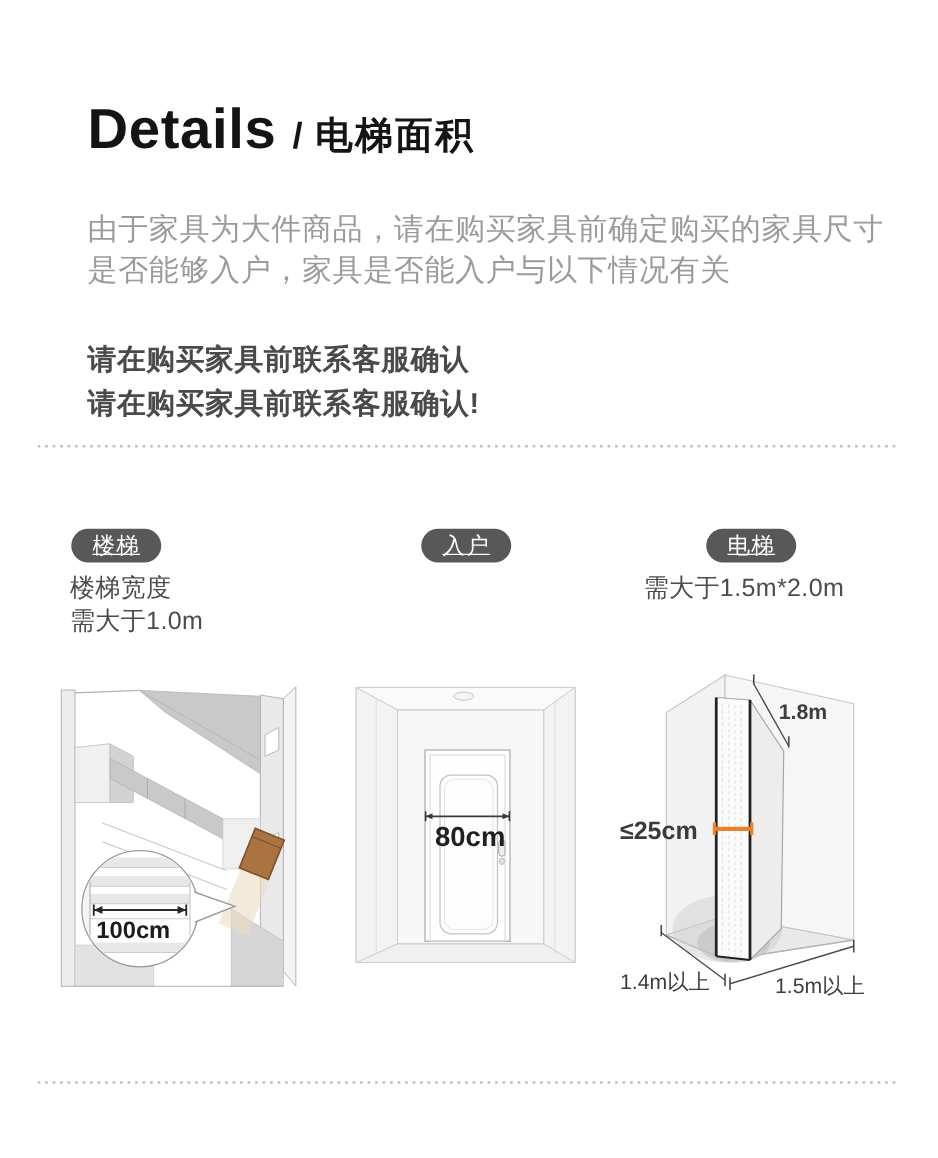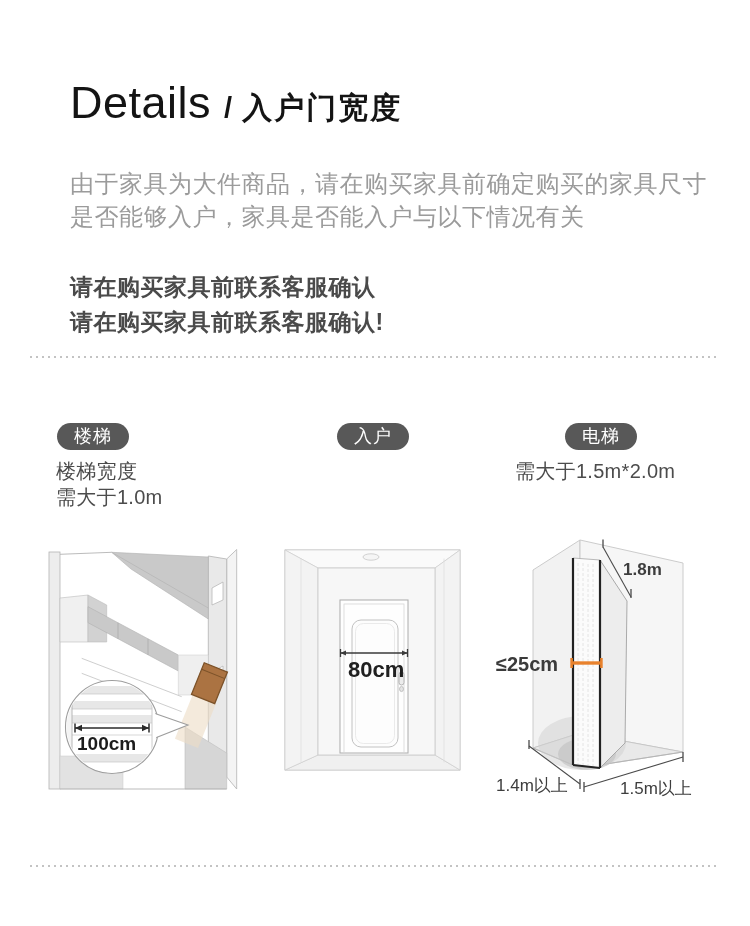--- a/index.html
+++ b/index.html
@@ -1,33 +1,33 @@
 <!DOCTYPE html>
 <html><head>
 <meta charset="utf-8">
 <style>
   html,body{margin:0;padding:0;background:#ffffff;}
   .page{
     position:relative;width:750px;height:926px;background:#ffffff;overflow:hidden;
     font-family:"Liberation Sans","DejaVu Sans",sans-serif;
   }
   .title{position:absolute;left:70px;top:56px;display:flex;align-items:baseline;color:#141414;white-space:nowrap;}
-  .title-en{font-size:45px;font-weight:normal;letter-spacing:0.5px;}
+  .title-en{font-size:45px;font-weight:bold;letter-spacing:0.5px;}
   .title-sep{font-size:29px;font-weight:bold;margin-left:13px;}
   .title-zh{font-size:30px;font-weight:bold;margin-left:10px;letter-spacing:2px;}
   .intro{position:absolute;left:70px;top:143px;font-size:24px;line-height:33px;color:#9b9b9b;letter-spacing:0.5px;}
   .notice{position:absolute;left:70px;top:247px;font-size:23px;line-height:35px;color:#4a4a4a;font-weight:bold;letter-spacing:0.5px;}
   .line{display:block;}
   .divider{position:absolute;left:30px;width:690px;height:2px;
     background-image:repeating-linear-gradient(90deg,#c3c3c3 0 2px,transparent 2px 6px);
     background-size:6px 1.5px;background-repeat:repeat-x;background-position:0 0;}
   .divider.top{top:356px;}
   .divider.bottom{top:865px;}
   .badge{position:absolute;top:423px;height:27px;line-height:27px;padding:0 17px;border-radius:14px;
-    background:#585858;color:#ffffff;font-size:18px;letter-spacing:1px;}
+    background:#585858;color:#ffffff;font-size:18px;letter-spacing:1px;text-decoration:underline;}
   .badge.b1{left:57px;}
   .badge.b2{left:337px;}
   .badge.b3{left:565px;}
   .col-label{position:absolute;top:458px;font-size:20px;line-height:26px;color:#4c4c4c;letter-spacing:0.3px;}
   .col-label.c1{left:56px;}
   .col-label.c2{left:283px;}
   .col-label.c3{left:515px;}
   .illu{position:absolute;}
   .illu.stairs{left:48px;top:543px;}
   .illu.door{left:284px;top:549px;}
@@ -35,21 +35,21 @@
   svg text{font-family:"Liberation Sans","DejaVu Sans",sans-serif;}
 </style>
 </head>
 <body>
 
 <div class="page">
 
   <h1 class="title">
     <span class="title-en">Details</span>
     <span class="title-sep">/</span>
-    <span class="title-zh">入户门宽度</span>
+    <span class="title-zh">电梯面积</span>
   </h1>
 
   <p class="intro">
     <span class="line">由于家具为大件商品，请在购买家具前确定购买的家具尺寸</span>
     <span class="line">是否能够入户，家具是否能入户与以下情况有关</span>
   </p>
 
   <p class="notice">
     <span class="line">请在购买家具前联系客服确认</span>
     <span class="line">请在购买家具前联系客服确认!</span>

